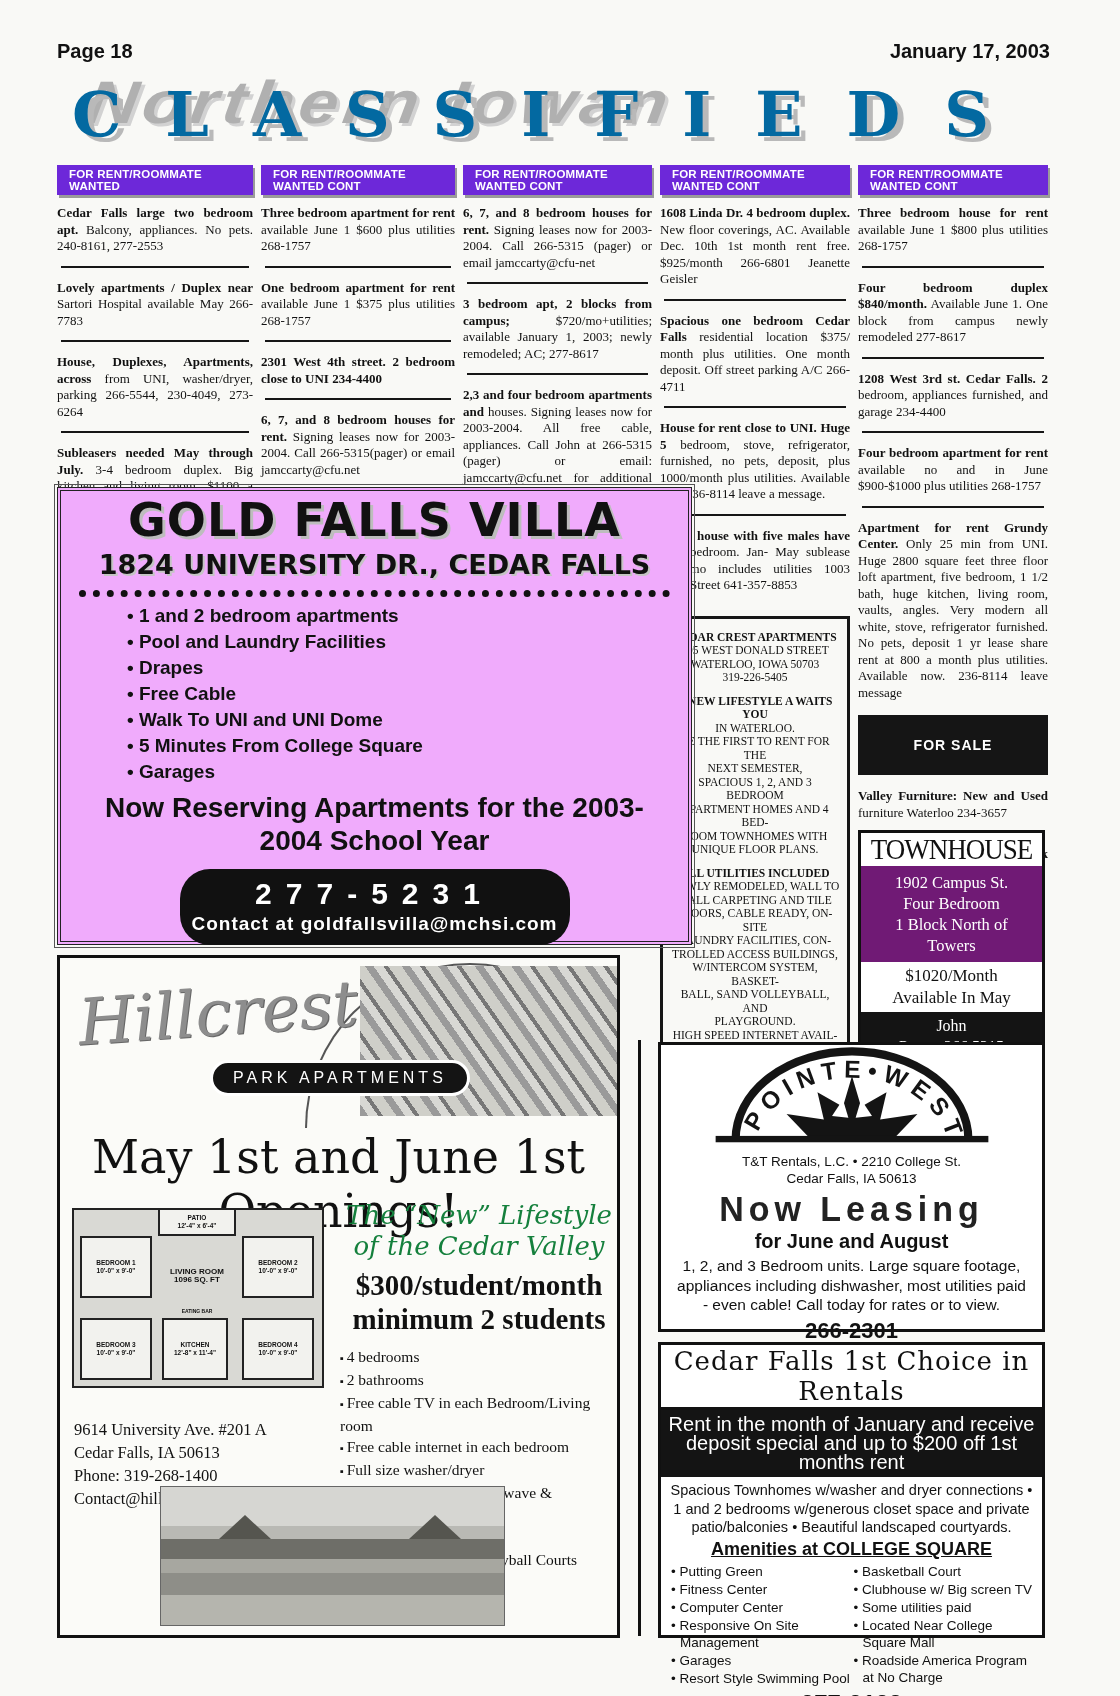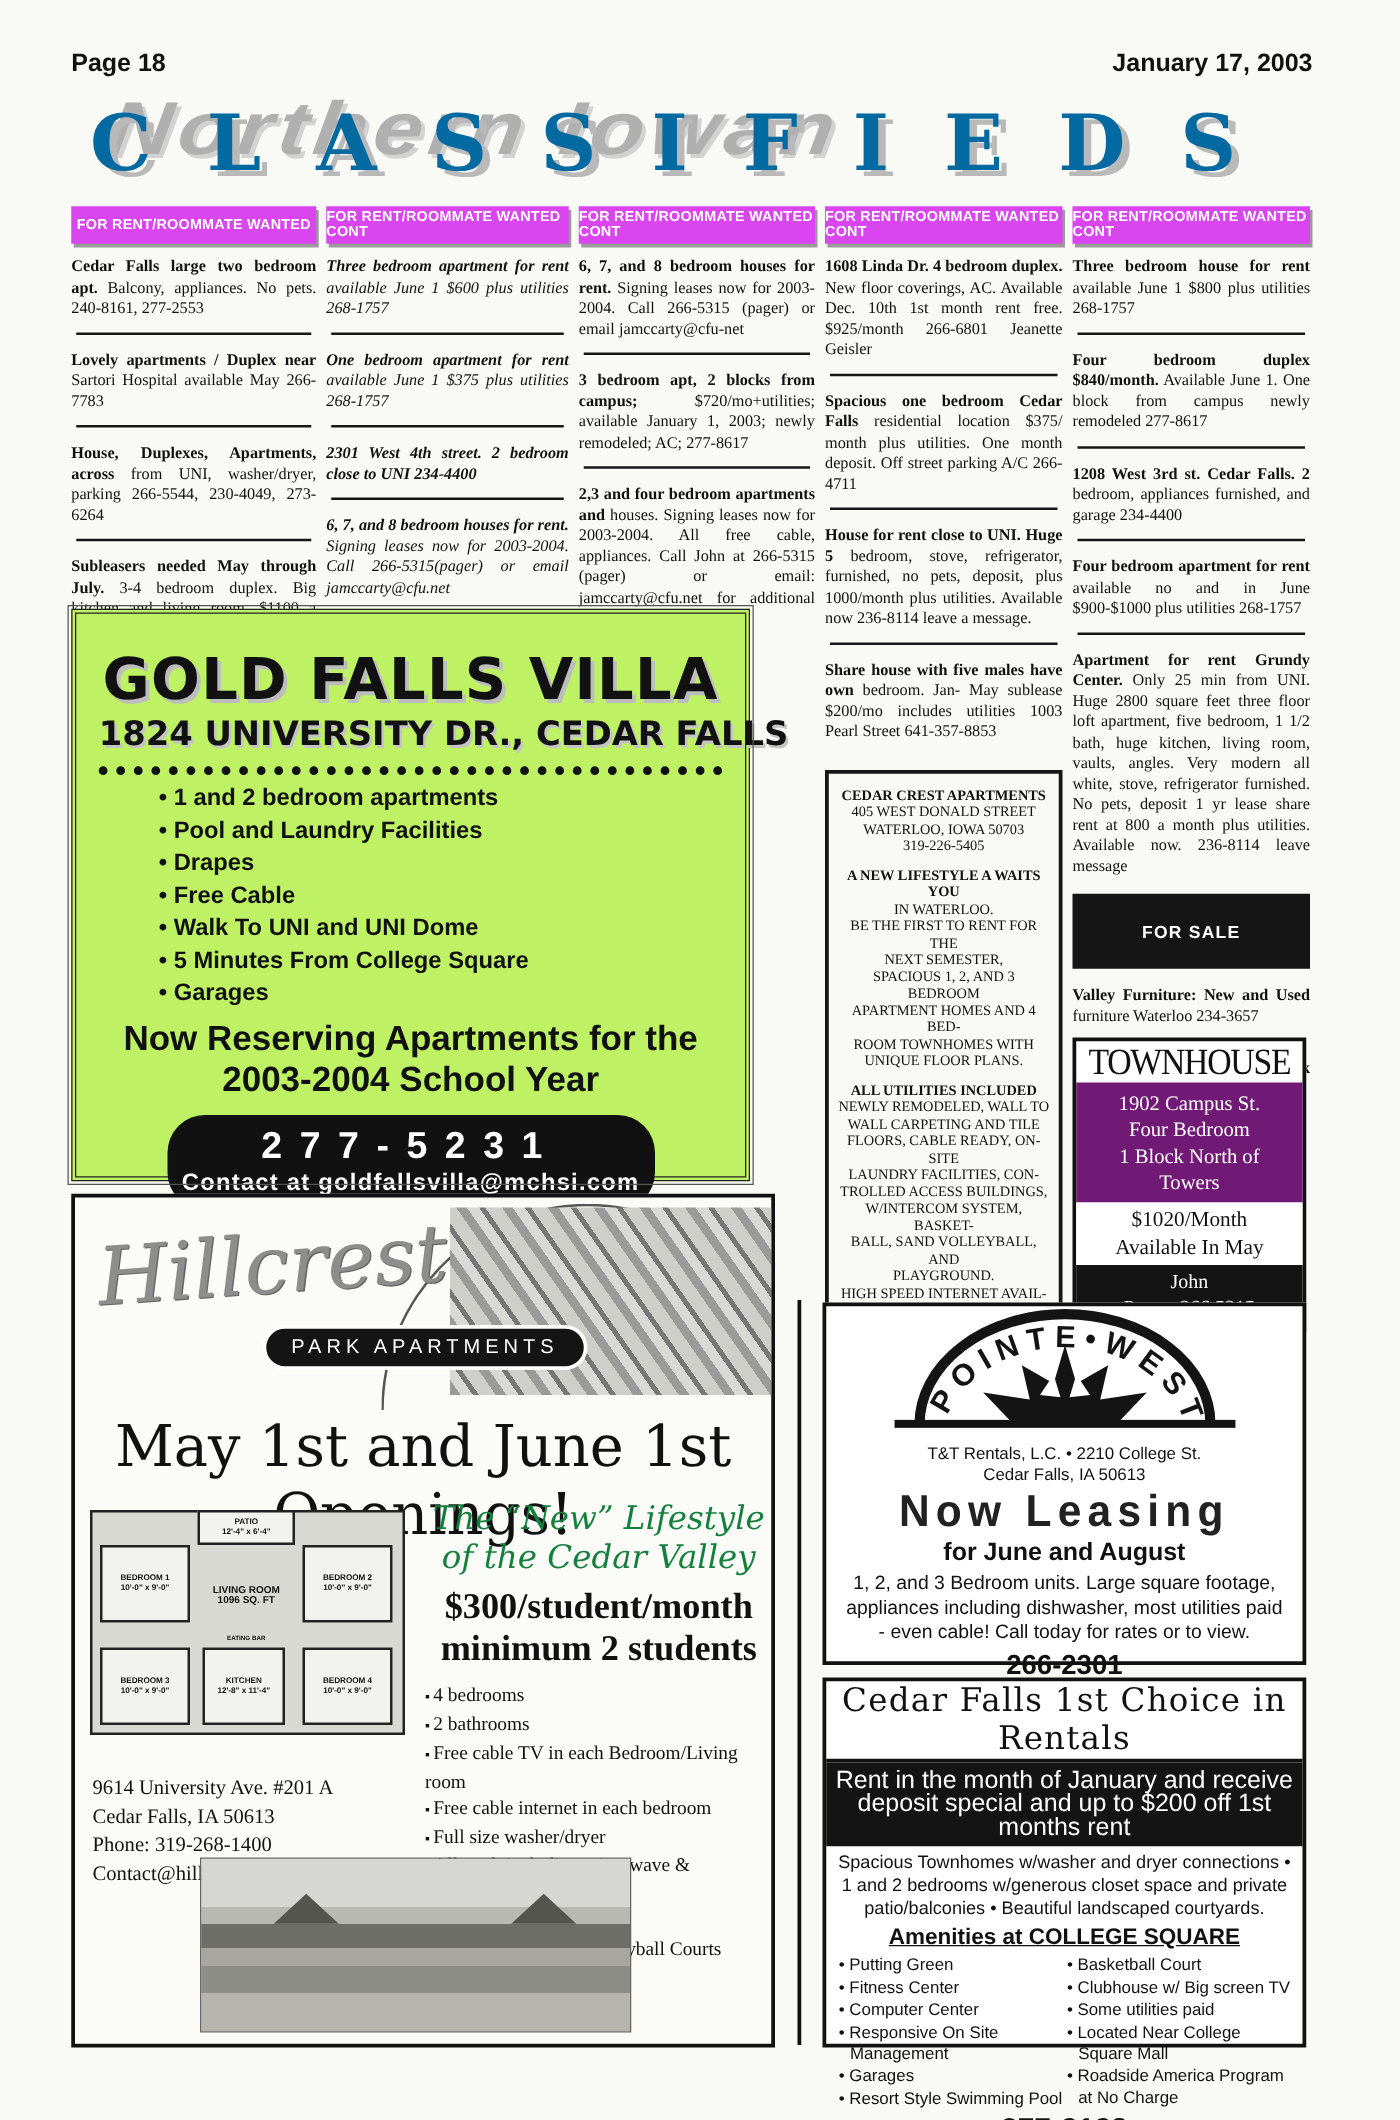--- a/index.html
+++ b/index.html
@@ -10,45 +10,45 @@
   
   .page-num{position:absolute;left:57px;top:40px;font:bold 20px "Liberation Sans",sans-serif;}
   .issue-date{position:absolute;right:70px;top:40px;font:bold 20px "Liberation Sans",sans-serif;}
   .mast-back{position:absolute;left:92px;top:68px;font:bold italic 60px "Liberation Sans",sans-serif;
              color:#b0b0b0;letter-spacing:4px;transform:skewX(-8deg) scaleX(1.18);transform-origin:left top;
              white-space:nowrap;text-shadow:3px 3px 0 #d2d2d2;}
   .mast-title{position:absolute;left:72px;top:78px;font:bold 62px "DejaVu Serif",serif;
               letter-spacing:44px;color:#0369a1;white-space:nowrap;text-shadow:6px 5px 0 #b9b9b9;}
 
   
-  .sec-head{position:absolute;top:165px;height:30px;background:#d946ef;color:#fff;
+  .sec-head{position:absolute;top:165px;height:30px;background:#6d28d9;color:#fff;
             font:bold 11.5px "Liberation Sans",sans-serif;display:flex;align-items:center;justify-content:center;
-            letter-spacing:.2px;box-shadow:2px 3px 0 #9a9a9a;}
+            letter-spacing:.2px;box-shadow:2px 3px 0 #9a9a9a;padding-left:12px;}
   .h1{left:57px;width:196px;}.h2{left:261px;width:194px;}.h3{left:463px;width:189px;}
   .h4{left:660px;width:190px;}.h5{left:858px;width:190px;}
 
   .col{position:absolute;top:205px;}
-  .c1{left:57px;width:196px;}.c2{left:261px;width:194px;font-style:italic;}.c3{left:463px;width:189px;}
+  .c1{left:57px;width:196px;}.c2{left:261px;width:194px;}.c3{left:463px;width:189px;}
   .c4{left:660px;width:190px;}.c5{left:858px;width:190px;}
   .ad{font-size:13px;line-height:16.5px;text-align:justify;}
   .ad .lead{font-weight:bold;}
   .sep{border-top:2px solid #161616;margin:11px 4px 12px 4px;}
 
   .minihead{background:#151515;color:#fff;font:bold 14px "Liberation Sans",sans-serif;
             text-align:center;padding:22px 0;margin:14px 0 13px 0;letter-spacing:1px;}
 
   
   .ccbox{border:3px solid #161616;margin-top:22px;padding:12px 6px;text-align:center;
          font-size:11.5px;line-height:13.5px;}
   .cc-h{font-weight:bold;white-space:pre-line;margin-top:10px;}
   .cc-t{white-space:pre-line;}
 
   
-  .gfbox{position:absolute;left:57px;top:487px;width:543px;height:458px;background:#bef264;
-         border:4px double #222;outline:1px solid #555;outline-offset:2px;padding:25px 18px;}
+  .gfbox{position:absolute;left:57px;top:487px;width:635px;height:458px;background:#f0abfc;
+         border:4px double #222;outline:1px solid #555;outline-offset:2px;padding:2px 18px;}
   .gf-title{font:bold 46px "DejaVu Sans",sans-serif;text-align:center;letter-spacing:1px;
             text-shadow:3px 3px 0 #bdbdbd;white-space:nowrap;}
   .gf-addr{font:bold 27px "DejaVu Sans",sans-serif;text-align:center;margin-top:2px;
            text-shadow:2px 2px 0 #c4c4c4;white-space:nowrap;}
   .gf-dots{border-top:7px dotted #111;margin:10px 0 8px 0;}
   .gf-list{list-style:none;margin:0;padding:0 0 0 48px;font:bold 19px "Liberation Sans",sans-serif;}
   .gf-list li{margin:4px 0;}
   .gf-list li::before{content:"• ";}
   .gf-reserve{font:bold 28px "Liberation Sans",sans-serif;text-align:center;margin-top:8px;line-height:33px;}
   .gf-pill{width:390px;margin:12px auto 0 auto;background:#111;border-radius:30px;color:#fff;

